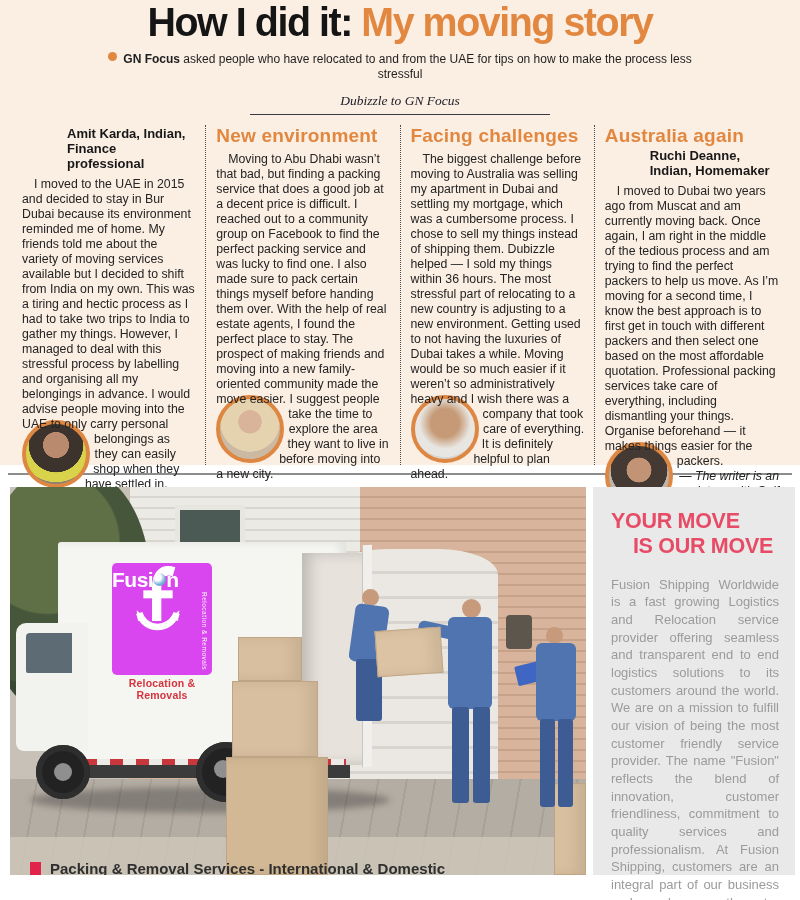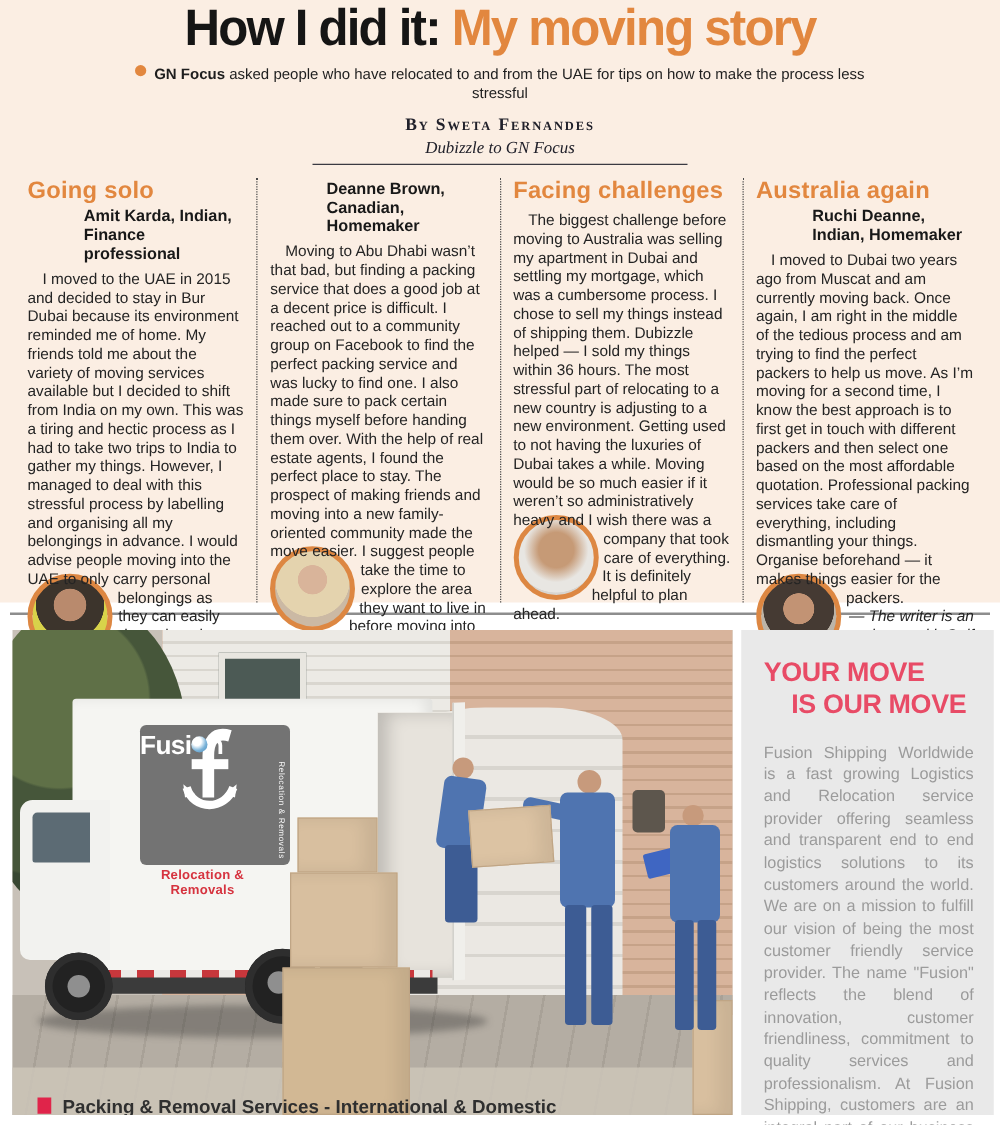--- a/index.html
+++ b/index.html
@@ -71,21 +71,21 @@
     background:repeating-linear-gradient(90deg,#c8373c 0 13px,#eceae6 13px 26px); }
   .t-wheel { width:54px; height:54px; border-radius:50%; background:#222;
     box-shadow:inset 0 0 0 6px #2e2e2e; }
   .t-wheel::after { content:""; position:absolute; left:18px; top:18px; width:18px;
     height:18px; border-radius:50%; background:#8f8f8f; }
   .t-w1 { left:26px; top:258px; }
   .t-w2 { left:186px; top:255px; width:60px; height:60px; }
   .t-mud { left:246px; top:268px; width:34px; height:40px; background:#2f2f2f; border-radius:0 0 8px 8px; }
   
   .logo { left:102px; top:76px; width:100px; height:142px; text-align:center; }
-  .logo-sq { position:absolute; left:0; top:0; width:120px; height:112px; background:#737373;
+  .logo-sq { position:absolute; left:0; top:0; width:100px; height:112px; background:#d946ef;
     border-radius:5px; }
   .logo-brand { position:relative; margin-top:5px; color:#fff; font-weight:bold;
     font-size:21px; letter-spacing:-.5px; }
   .logo-globe { display:inline-block; width:13px; height:13px; border-radius:50%;
     background:radial-gradient(circle at 35% 32%, #ffffff 0 28%, #7ab3d9 60%, #4d88b5 100%); vertical-align:1px; }
   .logo-vert { position:absolute; right:3px; top:26px; height:84px; color:#fff;
     font-size:6.5px; writing-mode:vertical-rl; letter-spacing:.5px; opacity:.95; line-height:1.4; }
   .logo-sub { position:absolute; left:-8px; top:114px; width:116px; color:#d6333f;
     font-weight:bold; font-size:10.5px; letter-spacing:.2px; }
   
@@ -128,34 +128,32 @@
     text-align:justify; }
 </style>
 </head>
 <body>
 
 <div class="top">
   <div class="masthead">
     <div class="title"><span>How I did it:</span><span class="orange"> My moving story</span></div>
     <div class="subtitle"><span class="bullet"></span><b>GN Focus</b><span> asked people who have relocated to and from the UAE for tips on how to make the process less stressful</span></div>
     <div class="byline">
-      <div class="byline-name">By Sweta Fernandes</div>
       <div class="byline-sub">Dubizzle to GN Focus</div>
       <div class="byline-rule"></div>
     </div>
   </div>
 
   <div class="cols">
     <div class="col">
-      <div class="col-heading">Going solo</div>
       <div class="col-name">Amit Karda, Indian, Finance professional</div>
       <div class="col-body"><span class="indent"></span><span>I moved to the UAE in 2015 and decided to stay in Bur Dubai because its environment reminded me of home. My friends told me about the variety of moving services available but I decided to shift from India on my own. This was a tiring and hectic process as I had to take two trips to India to gather my things. However, I managed to deal with this stressful process by labelling and organising all my belongings in advance. I would advise people moving into the UAE to only carry</span> <span class="headshot h1"></span><span>personal belongings as they can easily shop when they have settled in.</span></div>
     </div>
     <div class="col">
-      <div class="col-name">Deanne Brown, Canadian, Homemaker</div>
+      <div class="col-heading">New environment</div>
       <div class="col-body"><span class="indent"></span><span>Moving to Abu Dhabi wasn’t that bad, but finding a packing service that does a good job at a decent price is difficult. I reached out to a community group on Facebook to find the perfect packing service and was lucky to find one. I also made sure to pack certain things myself before handing them over. With the help of real estate agents, I found the perfect place to stay. The prospect of making friends and moving into a new family-oriented community made the move easier.</span> <span class="headshot h2"></span><span>I suggest people take the time to explore the area they want to live in before moving into a new city.</span></div>
     </div>
     <div class="col">
       <div class="col-heading">Facing challenges</div>
       <div class="col-body"><span class="indent"></span><span>The biggest challenge before moving to Australia was selling my apartment in Dubai and settling my mortgage, which was a cumbersome process. I chose to sell my things instead of shipping them. Dubizzle helped — I sold my things within 36 hours. The most stressful part of relocating to a new country is adjusting to a new environment. Getting used to not having the luxuries of Dubai takes a while. Moving would be so much easier if it weren’t so administratively heavy and I wish</span> <span class="headshot h3"></span><span>there was a company that took care of everything. It is definitely helpful to plan ahead.</span></div>
     </div>
     <div class="col">
       <div class="col-heading">Australia again</div>
       <div class="col-name">Ruchi Deanne, Indian, Homemaker</div>
       <div class="col-body"><span class="indent"></span><span>I moved to Dubai two years ago from Muscat and am currently moving back. Once again, I am right in the middle of the tedious process and am trying to find the perfect packers to help us move. As I’m moving for a second time, I know the best approach is to first get in touch with different packers and then select one based on the most affordable quotation. Professional packing services take care of everything, including dismantling your things. Organise beforehand — it makes things</span> <span class="headshot h4"></span><span>easier for the packers.</span><span class="col-note">— The writer is an intern with Gulf News Commercial Publishing</span></div>

